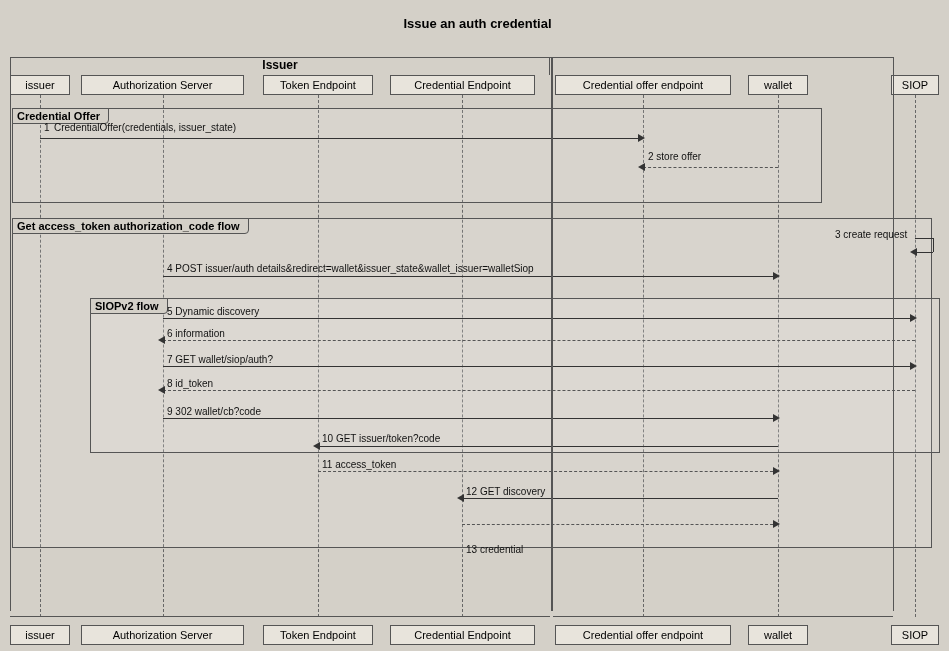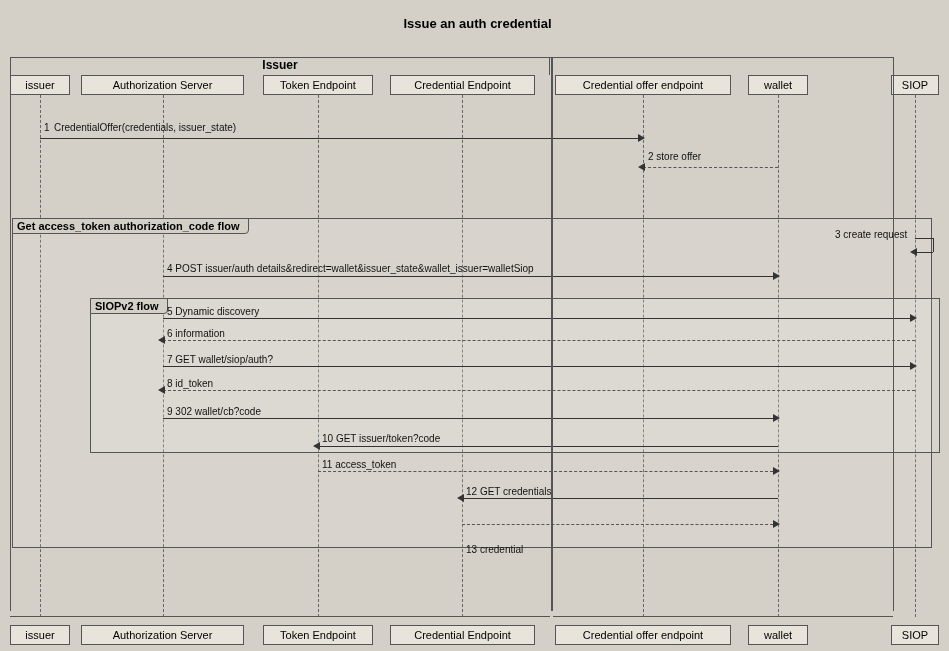--- a/index.html
+++ b/index.html
@@ -109,20 +109,23 @@
   <div class="lifeline" style="left:318px;top:95px;bottom:34px;"></div>
 
   <div class="lifeline" style="left:462px;top:95px;bottom:34px;"></div>
 
   <div class="lifeline" style="left:643px;top:95px;bottom:34px;"></div>
 
   <div class="lifeline" style="left:778px;top:95px;bottom:34px;"></div>
 
   <div class="lifeline" style="left:915px;top:95px;bottom:34px;"></div>
 
+  <div class="group-box" style="left:12px;top:108px;width:810px;height:95px;">
+    <div class="group-label">Credential Offer</div>
+  </div>
 
   <div class="group-box" style="left:12px;top:218px;width:920px;height:330px;">
     <div class="group-label">Get access_token authorization_code flow</div>
   </div>
 
   <div class="group-box" style="left:90px;top:298px;width:850px;height:155px;">
     <div class="group-label">SIOPv2 flow</div>
   </div>
 
   <div style="position:absolute;top:138px;left:40px;width:603px;height:1px;background:#333;">
@@ -178,21 +181,21 @@
   <div class="msg-label" style="position:absolute;top:433px;left:322px;"><span>10</span> <span>GET issuer/token?code</span></div>
 
   <div style="position:absolute;top:471px;left:318px;width:460px;height:0;border-top:1px dashed #555;">
   </div>
   <div style="position:absolute;top:467px;left:773px;width:0;height:0;border-top:4px solid transparent;border-bottom:4px solid transparent;border-left:7px solid #333;"></div>
   <div class="msg-label" style="position:absolute;top:459px;left:322px;"><span>11</span> <span>access_token</span></div>
 
   <div style="position:absolute;top:498px;left:462px;width:316px;height:0;border-top:1px solid #333;">
   </div>
   <div style="position:absolute;top:494px;left:457px;width:0;height:0;border-top:4px solid transparent;border-bottom:4px solid transparent;border-right:7px solid #333;"></div>
-  <div class="msg-label" style="position:absolute;top:486px;left:466px;"><span>12</span> <span>GET credentials</span></div>
+  <div class="msg-label" style="position:absolute;top:486px;left:466px;"><span>12</span> <span>GET discovery</span></div>
 
   <div style="position:absolute;top:524px;left:462px;width:316px;height:0;border-top:1px dashed #555;">
   </div>
   <div style="position:absolute;top:520px;left:773px;width:0;height:0;border-top:4px solid transparent;border-bottom:4px solid transparent;border-left:7px solid #333;"></div>
   <div class="msg-label" style="position:absolute;top:512px;left:466px;margin-top:32px;"><span>13</span> <span>credential</span></div>
 
   <div style="position:absolute;bottom:34px;left:10px;width:540px;height:1px;background:#555;"></div>
   <div style="position:absolute;bottom:34px;left:553px;width:340px;height:1px;background:#555;"></div>
 
   <div style="position:absolute;top:57px;left:10px;width:1px;height:calc(100% - 97px);background:#555;"></div>

